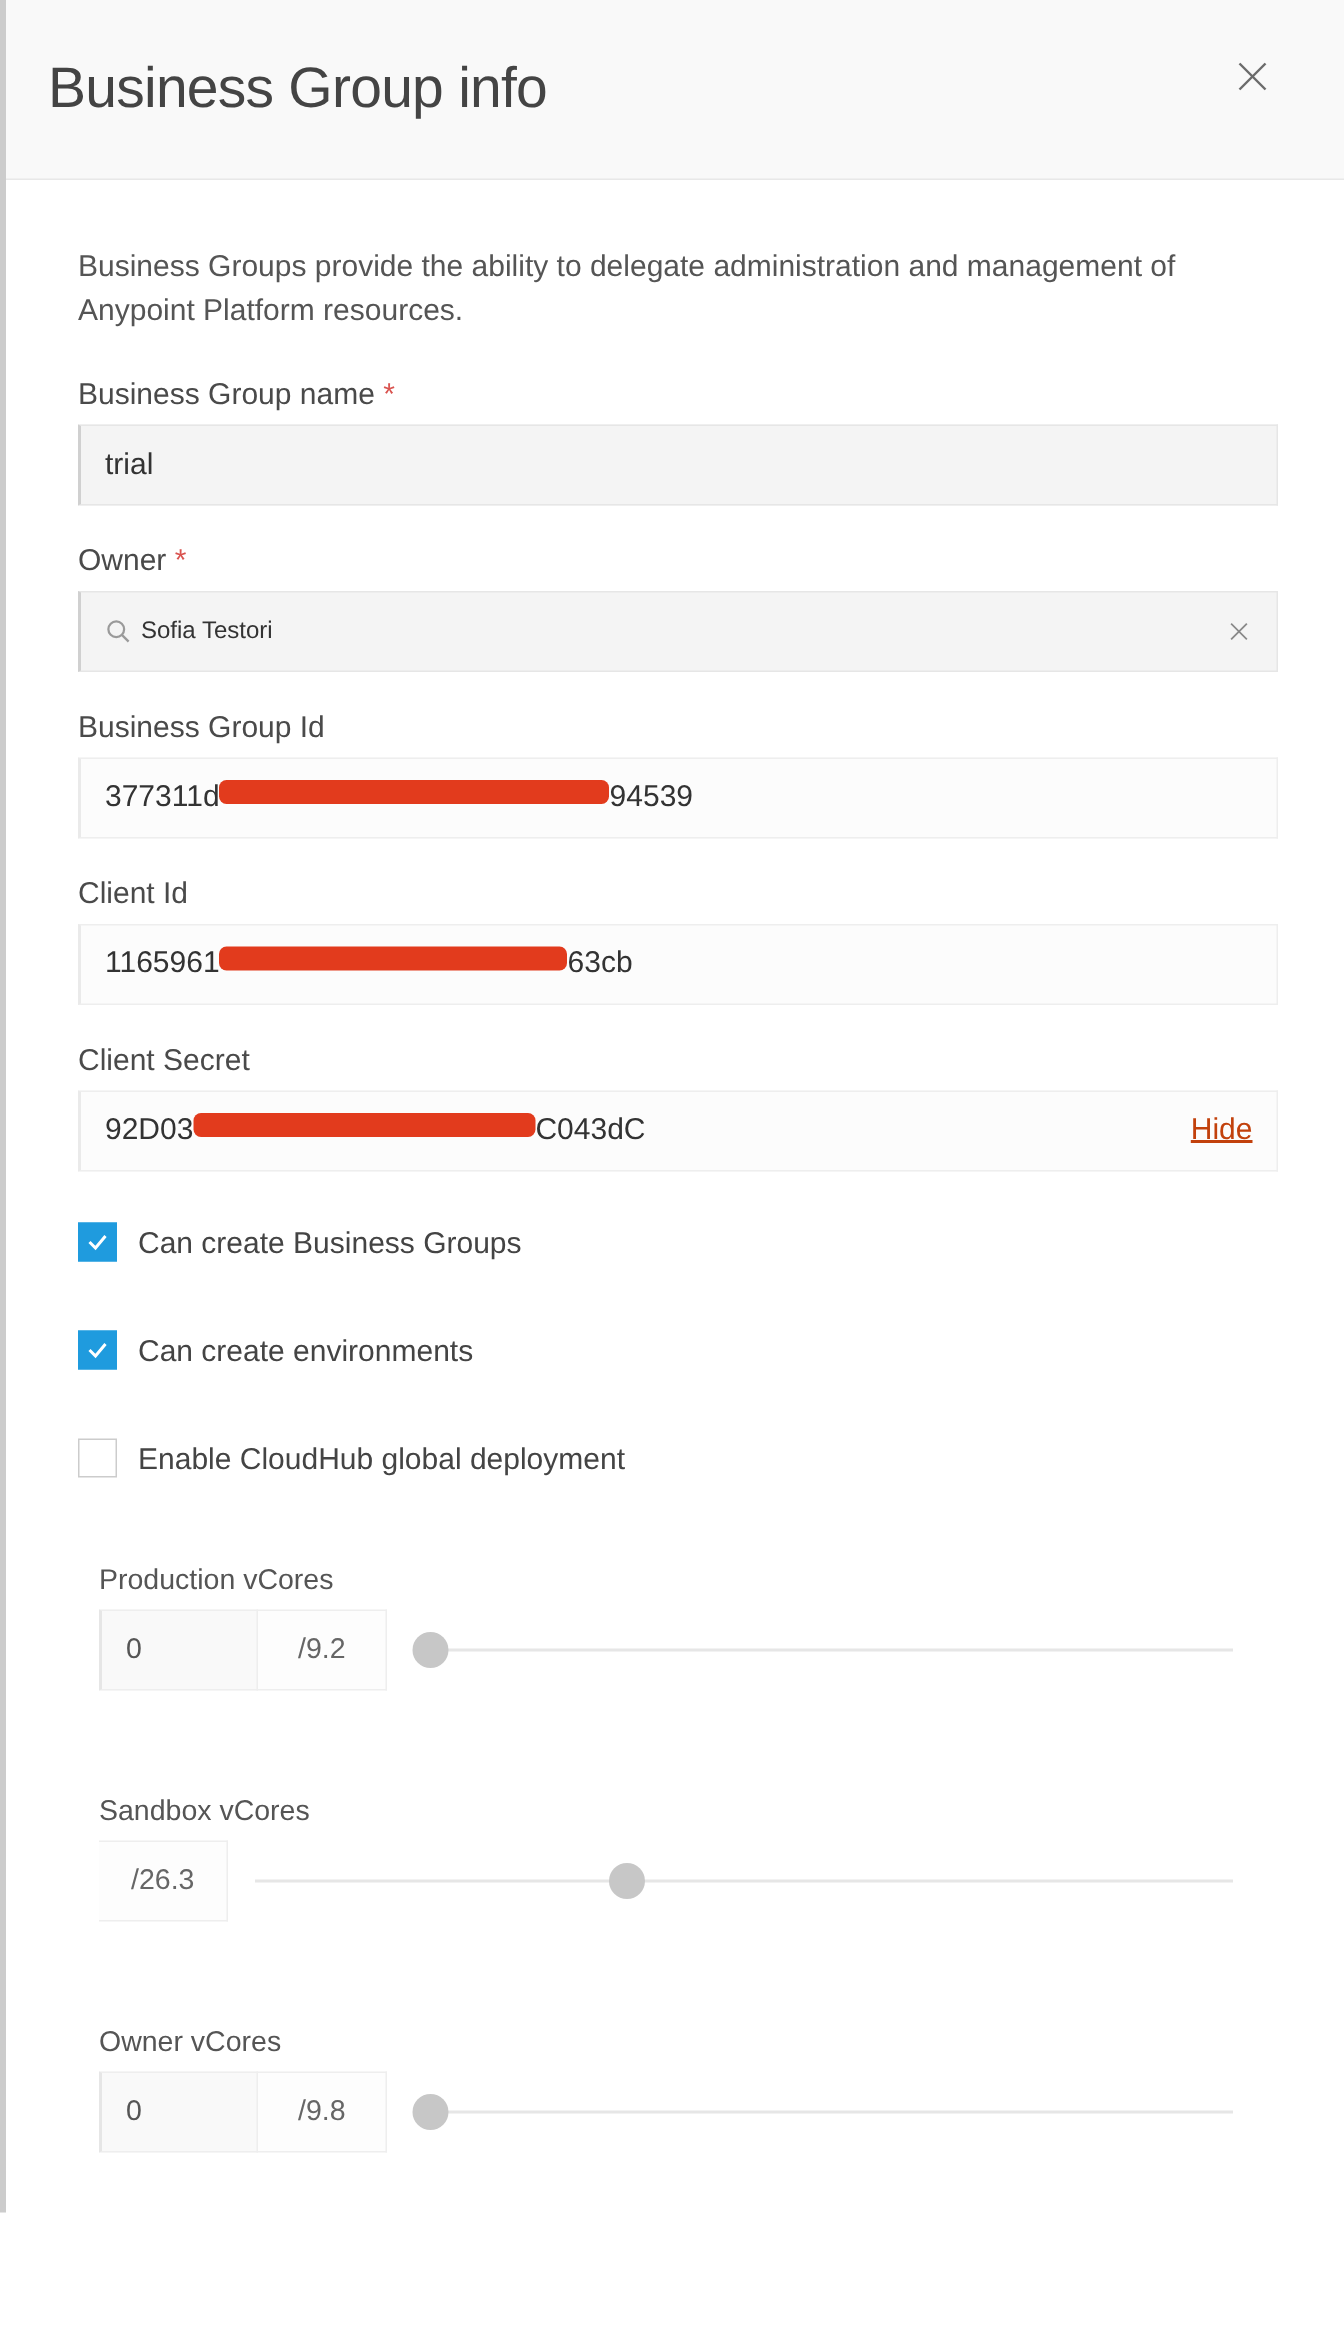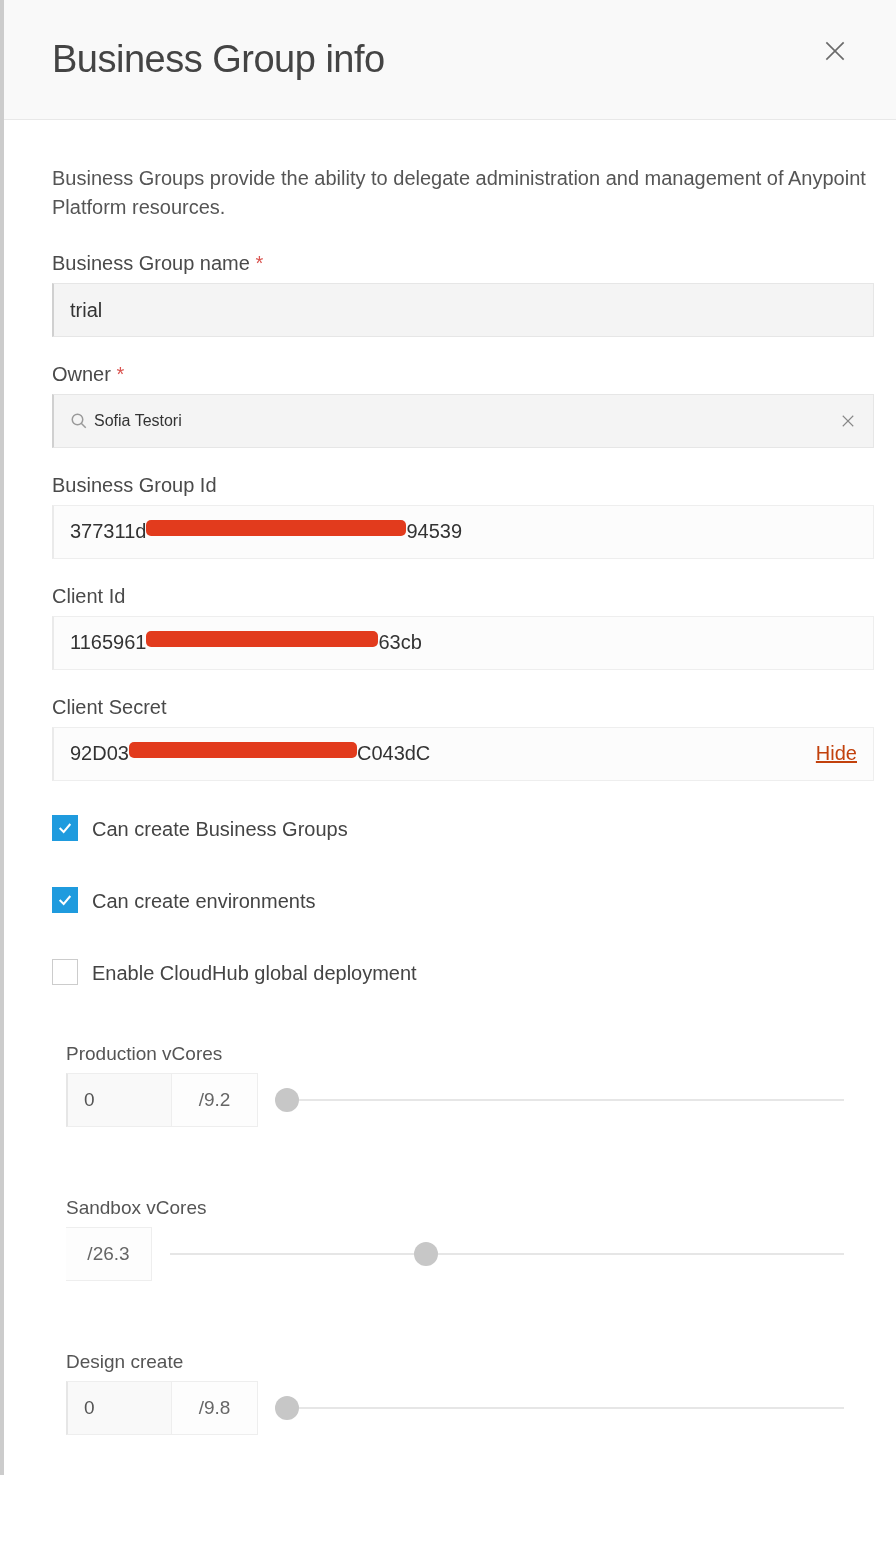--- a/index.html
+++ b/index.html
@@ -7,39 +7,39 @@
       font-family: -apple-system, BlinkMacSystemFont, "Segoe UI", Helvetica, Arial, sans-serif;
       background: #fff;
       color: #3a3a3a;
       width: 896px;
       border-left: 4px solid #ccc;
     }
     .header {
       display: flex;
       justify-content: space-between;
       align-items: flex-start;
-      padding: 38px 48px 38px 48px;
+      padding: 38px 48px 38px 28px;
       background: #f9f9f9;
       border-bottom: 1px solid #e8e8e8;
     }
     .header h1 {
       font-size: 38px;
       font-weight: 400;
       color: #444;
       letter-spacing: -0.5px;
     }
     .close-svg {
       width: 26px;
       height: 26px;
       stroke: #6b6b6b;
       stroke-width: 1.5;
       cursor: pointer;
     }
     .body {
-      padding: 44px 22px 40px 48px;
+      padding: 44px 44px 40px 48px;
     }
     .description {
       font-size: 20px;
       color: #555;
       line-height: 1.45;
       margin-bottom: 30px;
     }
     .fld { margin-bottom: 26px; }
     .lbl {
       font-size: 20px;
@@ -276,21 +276,21 @@
       <div class="slider-title">Sandbox vCores</div>
       <div class="slider-row">
         <div class="max-box">/ <span>26.3</span></div>
         <div class="slider-track">
           <div class="slider-thumb" style="left:38%"></div>
         </div>
       </div>
     </div>
 
     <div class="slider-group" style="margin-bottom:0">
-      <div class="slider-title">Design create</div>
+      <div class="slider-title">Owner vCores</div>
       <div class="slider-row">
         <div class="val-box">0</div>
         <div class="max-box">/ <span>9.8</span></div>
         <div class="slider-track">
           <div class="slider-thumb" style="left:2%"></div>
         </div>
       </div>
     </div>
 
   </div>

